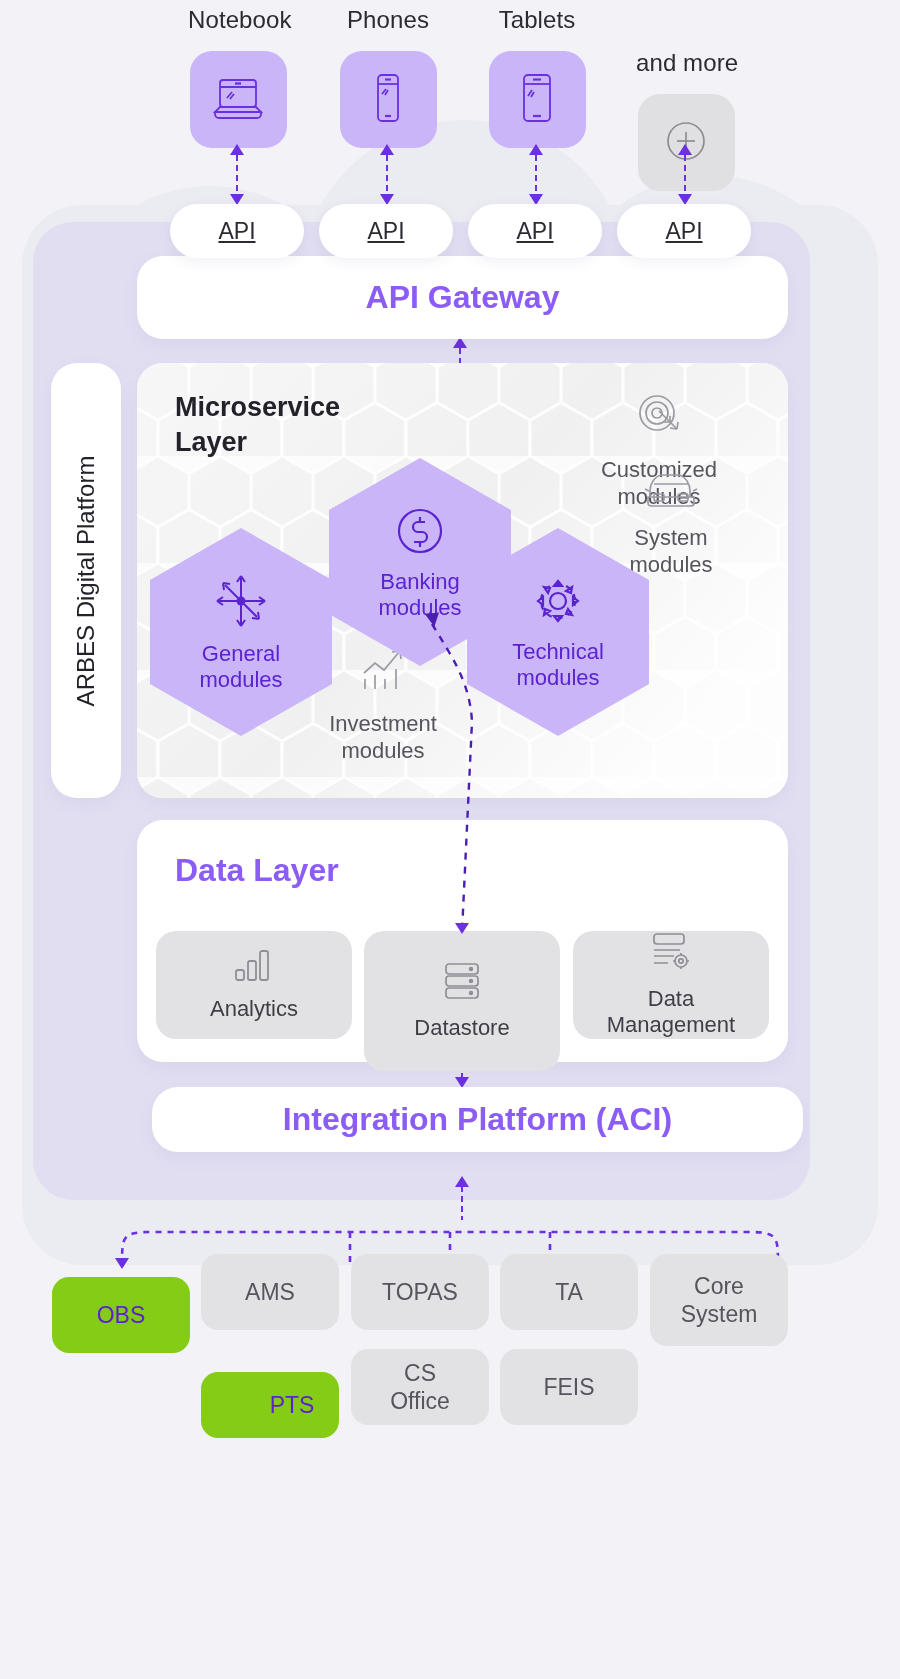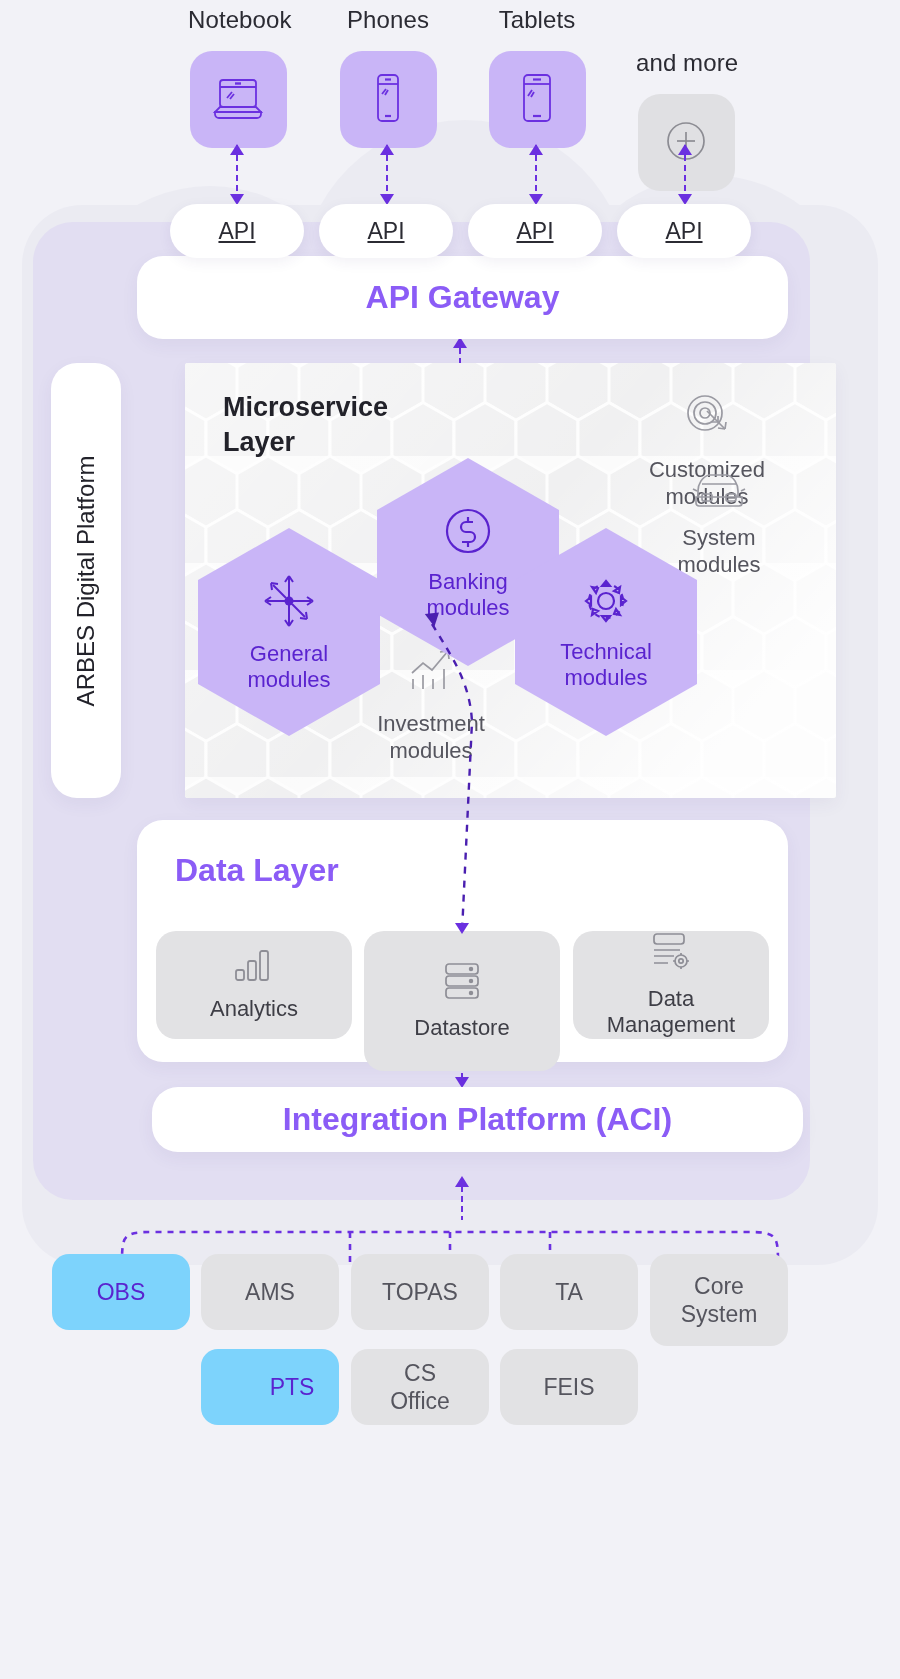--- a/index.html
+++ b/index.html
@@ -127,25 +127,24 @@
     font-size: 24px;
     color: #22222a;
   }
 
   
   .hex-panel {
     position: absolute;
     left: 137px; top: 363px;
     width: 651px; height: 435px;
     background: #fafafa;
-    border-radius: 3px;
+    border-radius: 26px;
     overflow: hidden;
     z-index: 3;
     box-shadow: 0 6px 18px rgba(70,50,120,.06);
-    margin-left: 48px;
   }
   .honeycomb { position: absolute; inset: 0; }
 
   .hex {
     position: absolute;
     width: 182px; height: 208px;
     clip-path: polygon(50% 0%, 100% 25%, 100% 75%, 50% 100%, 0% 75%, 0% 25%);
     display: flex; flex-direction: column;
     align-items: center; justify-content: center;
   }
@@ -201,21 +200,21 @@
   .sys {
     position: absolute;
     border-radius: 17px;
     background: #e2e2e4;
     color: #55555e;
     font-size: 23px;
     line-height: 28px;
     display: flex; align-items: center; justify-content: center;
     text-align: center;
   }
-  .sys.accent { background: #7dd3fc; color: #5a23cf; }
+  .sys.accent { background: #84cc16; color: #5a23cf; margin-top: 23px; }
 </style>
 </head>
 <body>
 
 <div id="stage">
 
   <div class="cloud-shape" style="left:60px; top:186px; width:300px; height:300px;"></div>
   <div class="cloud-shape" style="left:300px; top:120px; width:330px; height:330px;"></div>
   <div class="cloud-shape" style="left:560px; top:175px; width:300px; height:300px;"></div>
   <div class="cloud-base"></div>
@@ -536,21 +535,21 @@
     <span>AMS</span>
   </div>
   <div class="sys" style="left:500px; top:1254px; width:138px; height:76px;">
     <span>TA</span>
   </div>
   <div class="sys" style="left:650px; top:1254px; width:138px; height:92px; flex-direction:column;">
     <span>Core</span>
     <span>System</span>
   </div>
 
-  <div class="sys accent" style="left:201px; top:1349px; width:138px; height:76px;padding-left:44px;">
+  <div class="sys accent" style="left:201px; top:1349px; width:138px; height:66px;padding-left:44px;">
     <span>PTS</span>
   </div>
   <div class="sys" style="left:351px; top:1349px; width:138px; height:76px; flex-direction:column;">
     <span>CS</span>
     <span>Office</span>
   </div>
   <div class="sys" style="left:500px; top:1349px; width:138px; height:76px;">
     <span>FEIS</span>
   </div>
 

